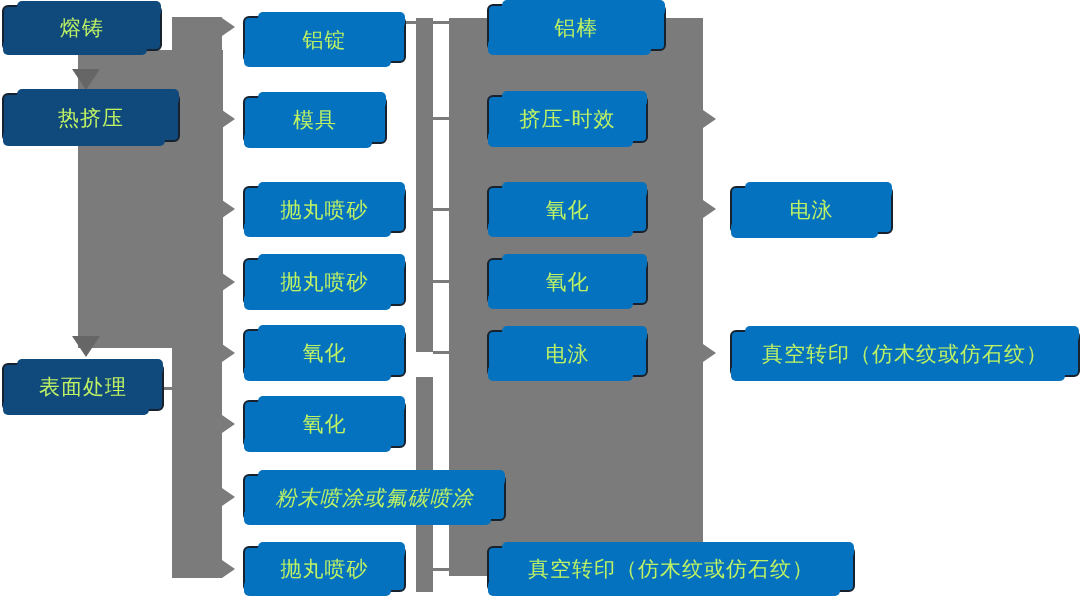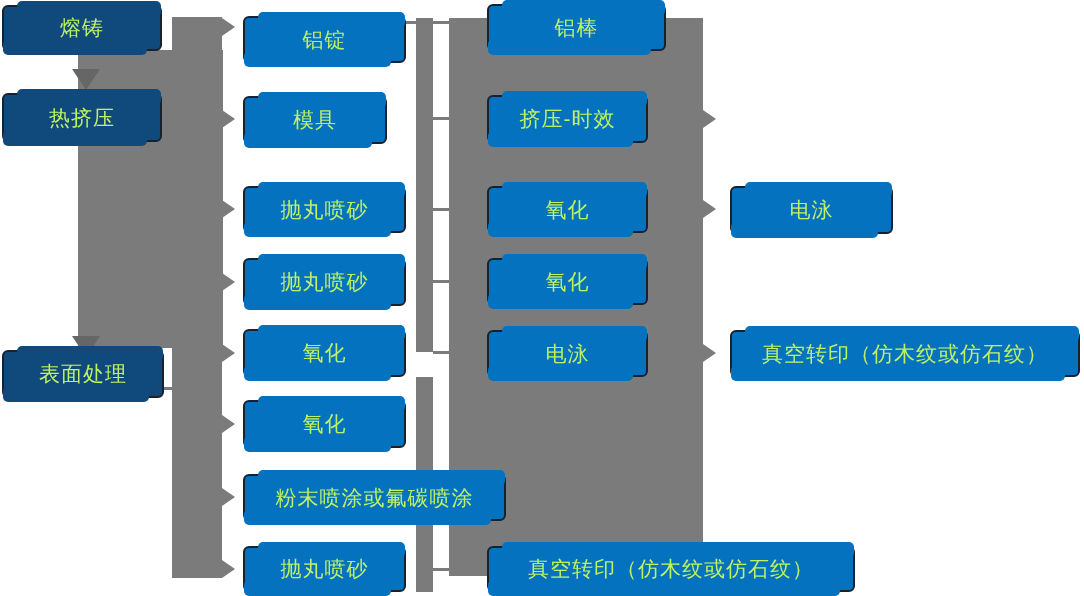--- a/index.html
+++ b/index.html
@@ -82,24 +82,24 @@
   <div class="arrow-right" style="left:703px;top:110px;"></div>
   <div class="arrow-right" style="left:703px;top:200px;"></div>
   <div class="arrow-right" style="left:703px;top:344px;"></div>
 
   <div class="arrow-down" style="left:72px;top:69px;"></div>
   <div class="arrow-down" style="left:72px;top:336px;"></div>
 
   <div class="node dark" style="left:2px;top:5px;width:160px;height:46px;">
     <span>熔铸</span>
   </div>
-  <div class="node dark" style="left:2px;top:93px;width:160px;height:49px;">
+  <div class="node dark" style="left:2px;top:93px;width:178px;height:49px;">
     <span>热挤压</span>
   </div>
-  <div class="node dark" style="left:2px;top:350px;width:162px;height:48px;">
+  <div class="node dark" style="left:2px;top:363px;width:162px;height:48px;">
     <span>表面处理</span>
   </div>
 
   <div class="node bright" style="left:243px;top:16px;width:163px;height:47px;">
     <span>铝锭</span>
   </div>
   <div class="node bright" style="left:243px;top:96px;width:144px;height:48px;font-family:Liberation Mono, monospace;">
     <span>模具</span>
   </div>
   <div class="node bright" style="left:243px;top:186px;width:163px;height:47px;">
@@ -107,21 +107,21 @@
   </div>
   <div class="node bright" style="left:243px;top:258px;width:163px;height:48px;">
     <span>抛丸喷砂</span>
   </div>
   <div class="node bright" style="left:243px;top:329px;width:163px;height:48px;">
     <span>氧化</span>
   </div>
   <div class="node bright" style="left:243px;top:400px;width:163px;height:48px;">
     <span>氧化</span>
   </div>
-  <div class="node bright" style="left:243px;top:474px;width:263px;height:47px;">
+  <div class="node bright" style="left:243px;top:474px;width:263px;height:47px;font-style:italic;">
     <span>粉末喷涂或氟碳喷涂</span>
   </div>
   <div class="node bright" style="left:243px;top:546px;width:163px;height:46px;">
     <span>抛丸喷砂</span>
   </div>
 
   <div class="node bright" style="left:487px;top:4px;width:179px;height:47px;">
     <span>铝棒</span>
   </div>
   <div class="node bright" style="left:487px;top:95px;width:161px;height:48px;justify-content:center;">

